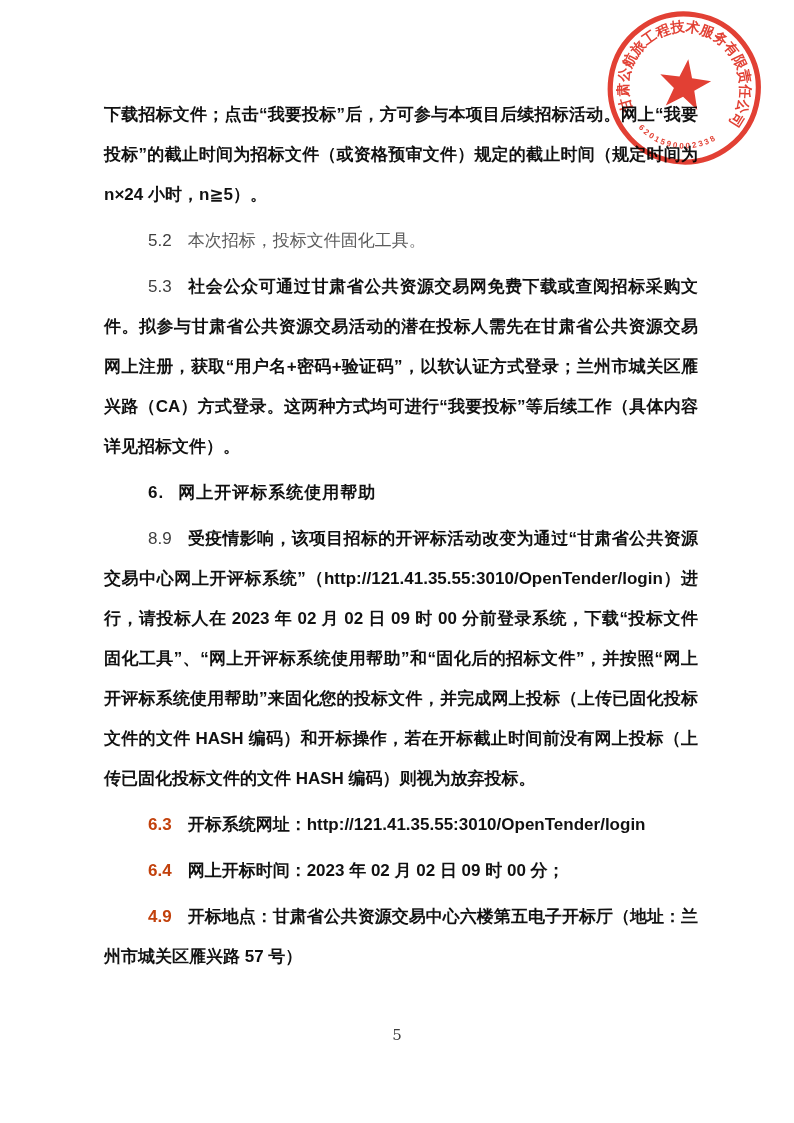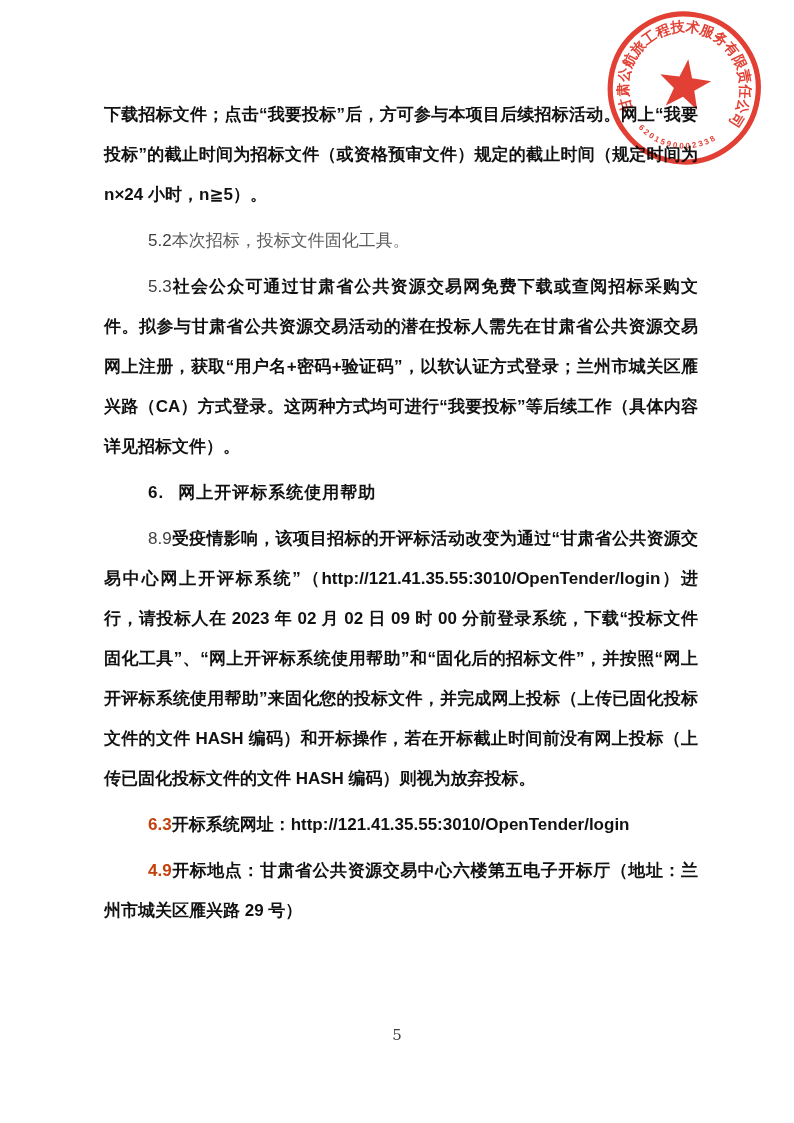--- a/index.html
+++ b/index.html
@@ -18,21 +18,21 @@
     width: 594px;
     font-size: 17px;
     line-height: 40px;
     text-align: justify;
     color: #111111;
   }
   .content p { margin: 0 0 6px 0; font-weight: 700; }
   .content p.indent { text-indent: 44px; }
   .content p.gray { font-weight: 400; color: #5b5b5b; }
   .content p.heading { font-weight: 700; letter-spacing: 1px; }
-  .pnum { font-weight: 400; color: #3f3f3f; margin-right: 0; }
+  .pnum { font-weight: 400; color: #3f3f3f; margin-right: 16px; }
   .pnum.dark { font-weight: 700; color: #c2410c; }
   .heading .pnum { font-weight: 700; color: #111111; margin-right: 14px; }
   .page-number {
     position: absolute;
     top: 1026px;
     left: 0;
     width: 100%;
     text-align: center;
     font-size: 15px;
     color: #3c3c3c;
@@ -68,22 +68,23 @@
 
     <p class="indent"><span class="pnum">5.3</span><span>社会公众可通过甘肃省公共资源交易网免费下载或查阅招标采购文件。拟参与甘肃省公共资源交易活动的潜在投标人需先在甘肃省公共资源交易网上注册，获取“用户名+密码+验证码”，以软认证方式登录；兰州市城关区雁兴路（CA）方式登录。这两种方式均可进行“我要投标”等后续工作（具体内容详见招标文件）。</span></p>
 
     <p class="indent heading"><span class="pnum">6.</span><span>网上开评标系统使用帮助</span></p>
 
 
     <p class="indent"><span class="pnum">8.9</span><span>受疫情影响，该项目招标的开评标活动改变为通过“甘肃省公共资源交易中心网上开评标系统”（http://121.41.35.55:3010/OpenTender/login）进行，请投标人在 2023 年 02 月 02 日 09 时 00 分前登录系统，下载“投标文件固化工具”、“网上开评标系统使用帮助”和“固化后的招标文件”，并按照“网上开评标系统使用帮助”来固化您的投标文件，并完成网上投标（上传已固化投标文件的文件 HASH 编码）和开标操作，若在开标截止时间前没有网上投标（上传已固化投标文件的文件 HASH 编码）则视为放弃投标。</span></p>
 
     <p class="indent"><span class="pnum dark">6.3</span><span>开标系统网址：http://121.41.35.55:3010/OpenTender/login</span></p>
 
+    <p class="indent"><span class="pnum dark">6.4</span><span>网上开标时间：2023 年 02 月 02 日 09 时 00 分；</span></p>
 
-    <p class="indent"><span class="pnum dark">4.9</span><span>开标地点：甘肃省公共资源交易中心六楼第五电子开标厅（地址：兰州市城关区雁兴路 29 号）</span></p>
+    <p class="indent"><span class="pnum dark">4.9</span><span>开标地点：甘肃省公共资源交易中心六楼第五电子开标厅（地址：兰州市城关区雁兴路 57 号）</span></p>
 
   </div>
 
   <svg class="seal" viewBox="0 0 172 168" xmlns="http://www.w3.org/2000/svg">
     <defs>
       <path id="arc-company" d="M 37.05 110.25 A 56.5 56.5 0 1 1 134.93 110.25" fill="none"></path>
       <path id="arc-code" d="M 32.74 111.75 A 61.5 61.5 0 0 0 139.26 111.75" fill="none"></path>
     </defs>
     <circle cx="86" cy="82" r="74" fill="none" stroke="#df2b1d" stroke-width="5.2"></circle>
     <polygon fill="#df2b1d" points="86,53 92.35,71.26 111.68,71.66 96.27,83.34 101.87,101.84 86,90.8 70.13,101.84 75.73,83.34 60.32,71.66 79.65,71.26"></polygon>

